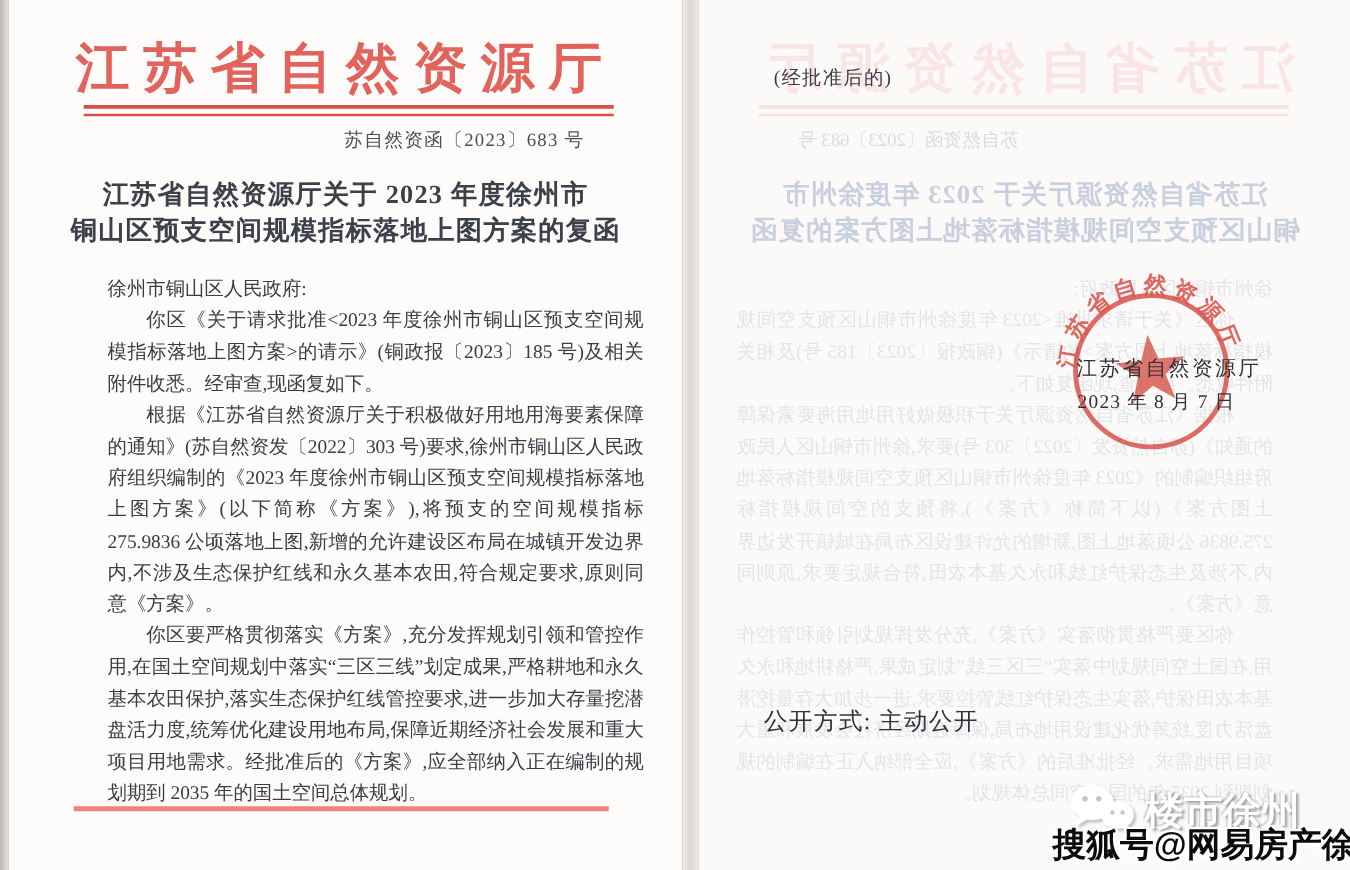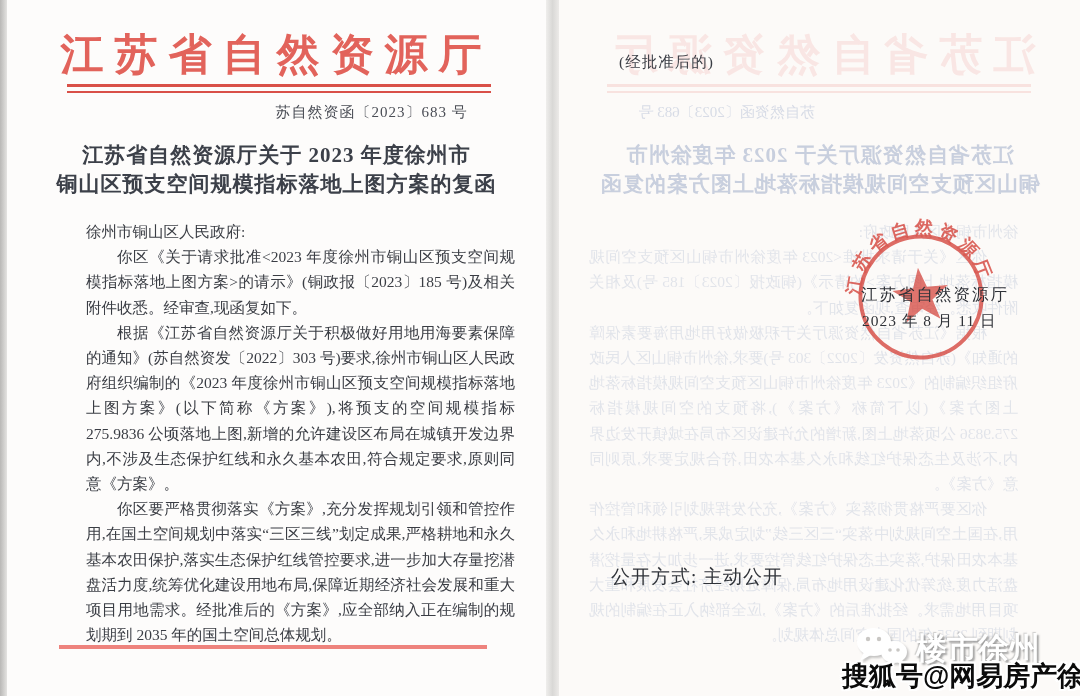--- a/index.html
+++ b/index.html
@@ -114,21 +114,21 @@
         <path id="sealArc" d="M 26,112 A 62,62 0 1 1 134,112" fill="none"></path>
       </defs>
       <circle cx="80" cy="84" r="62" fill="none" stroke="#d5463e" stroke-width="4" opacity="0.9"></circle>
       <polygon points="80,54 87.1,74.3 108.5,74.7 91.4,87.7 97.6,108.3 80,96 62.4,108.3 68.6,87.7 51.5,74.7 72.9,74.3" fill="#d5463e" opacity="0.85"></polygon>
       <text font-size="19" font-weight="bold" fill="#d5463e" letter-spacing="4" opacity="0.92">
         <textPath href="#sealArc" startOffset="50%" text-anchor="middle">江苏省自然资源厅</textPath>
       </text>
     </svg>
 
     <div class="signature-line">江苏省自然资源厅</div>
-    <div class="date-line">2023 年 8 月 11 日</div>
+    <div class="date-line">2023 年 8 月 7 日</div>
 
     <div class="publicity">
       <span>公开方式:</span>
       <span>主动公开</span>
     </div>
   </div>
 
   <div class="watermark">
     <svg class="wm-wechat-icon" width="58" height="44" viewBox="0 0 58 44">
       <ellipse cx="22" cy="17" rx="17" ry="14" fill="#ffffff"></ellipse>

